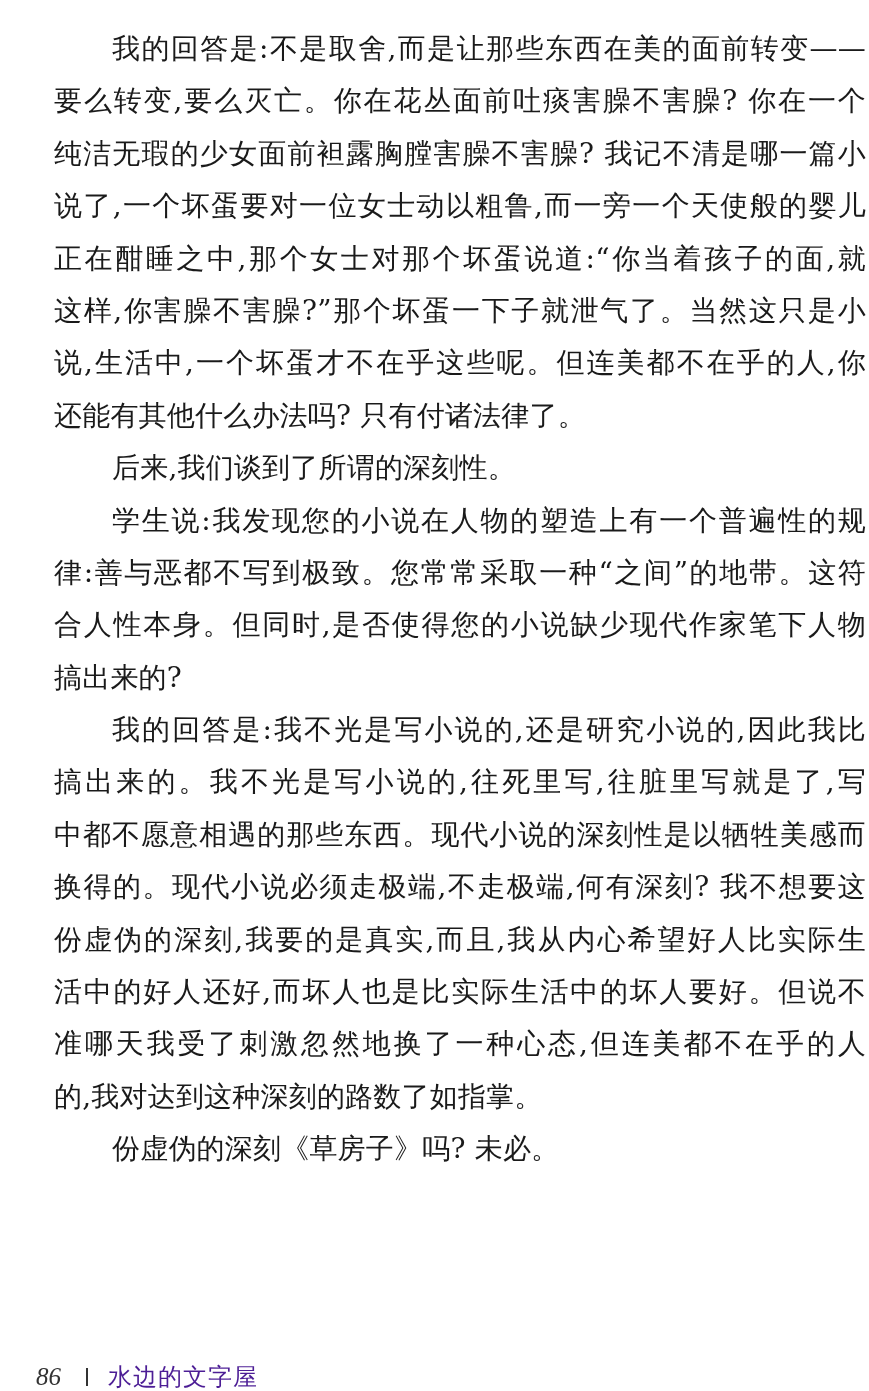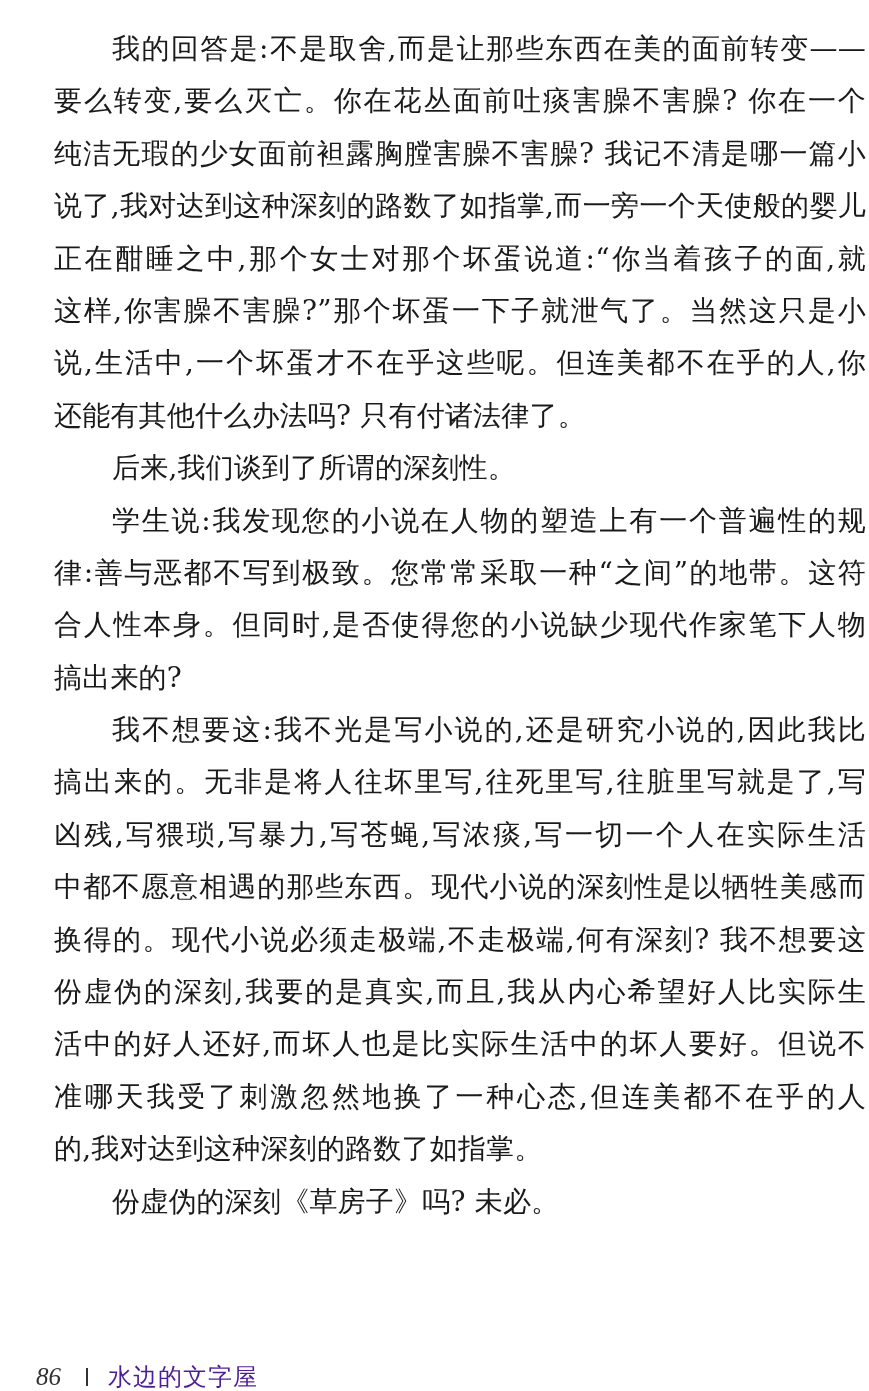--- a/index.html
+++ b/index.html
@@ -68,42 +68,41 @@
   </style>
 </head>
 <body>
 
 <div class="page-body">
 
   <div class="paragraph">
     <div class="line indent">我的回答是:不是取舍,而是让那些东西在美的面前转变——</div>
     <div class="line">要么转变,要么灭亡。你在花丛面前吐痰害臊不害臊? 你在一个</div>
     <div class="line">纯洁无瑕的少女面前袒露胸膛害臊不害臊? 我记不清是哪一篇小</div>
-    <div class="line">说了,我对达到这种深刻的路数了如指掌,而一旁一个天使般的婴儿</div>
+    <div class="line">说了,一个坏蛋要对一位女士动以粗鲁,而一旁一个天使般的婴儿</div>
     <div class="line">正在酣睡之中,那个女士对那个坏蛋说道:“你当着孩子的面,就</div>
     <div class="line">这样,你害臊不害臊?”那个坏蛋一下子就泄气了。当然这只是小</div>
     <div class="line">说,生活中,一个坏蛋才不在乎这些呢。但连美都不在乎的人,你</div>
     <div class="line last">还能有其他什么办法吗? 只有付诸法律了。</div>
   </div>
 
   <div class="paragraph">
     <div class="line indent last">后来,我们谈到了所谓的深刻性。</div>
   </div>
 
   <div class="paragraph">
     <div class="line indent">学生说:我发现您的小说在人物的塑造上有一个普遍性的规</div>
     <div class="line">律:善与恶都不写到极致。您常常采取一种“之间”的地带。这符</div>
     <div class="line">合人性本身。但同时,是否使得您的小说缺少现代作家笔下人物</div>
     <div class="line last">搞出来的?</div>
   </div>
 
   <div class="paragraph">
-    <div class="line indent">我不想要这:我不光是写小说的,还是研究小说的,因此我比</div>
-    <div class="line">搞出来的。无非是将人往坏里写,往死里写,往脏里写就是了,写</div>
-    <div class="line">凶残,写猥琐,写暴力,写苍蝇,写浓痰,写一切一个人在实际生活</div>
+    <div class="line indent">我的回答是:我不光是写小说的,还是研究小说的,因此我比</div>
+    <div class="line">搞出来的。我不光是写小说的,往死里写,往脏里写就是了,写</div>
     <div class="line">中都不愿意相遇的那些东西。现代小说的深刻性是以牺牲美感而</div>
     <div class="line">换得的。现代小说必须走极端,不走极端,何有深刻? 我不想要这</div>
     <div class="line">份虚伪的深刻,我要的是真实,而且,我从内心希望好人比实际生</div>
     <div class="line">活中的好人还好,而坏人也是比实际生活中的坏人要好。但说不</div>
     <div class="line">准哪天我受了刺激忽然地换了一种心态,但连美都不在乎的人</div>
     <div class="line last">的,我对达到这种深刻的路数了如指掌。</div>
   </div>
 
   <div class="paragraph">
     <div class="line indent last">份虚伪的深刻《草房子》吗? 未必。</div>

